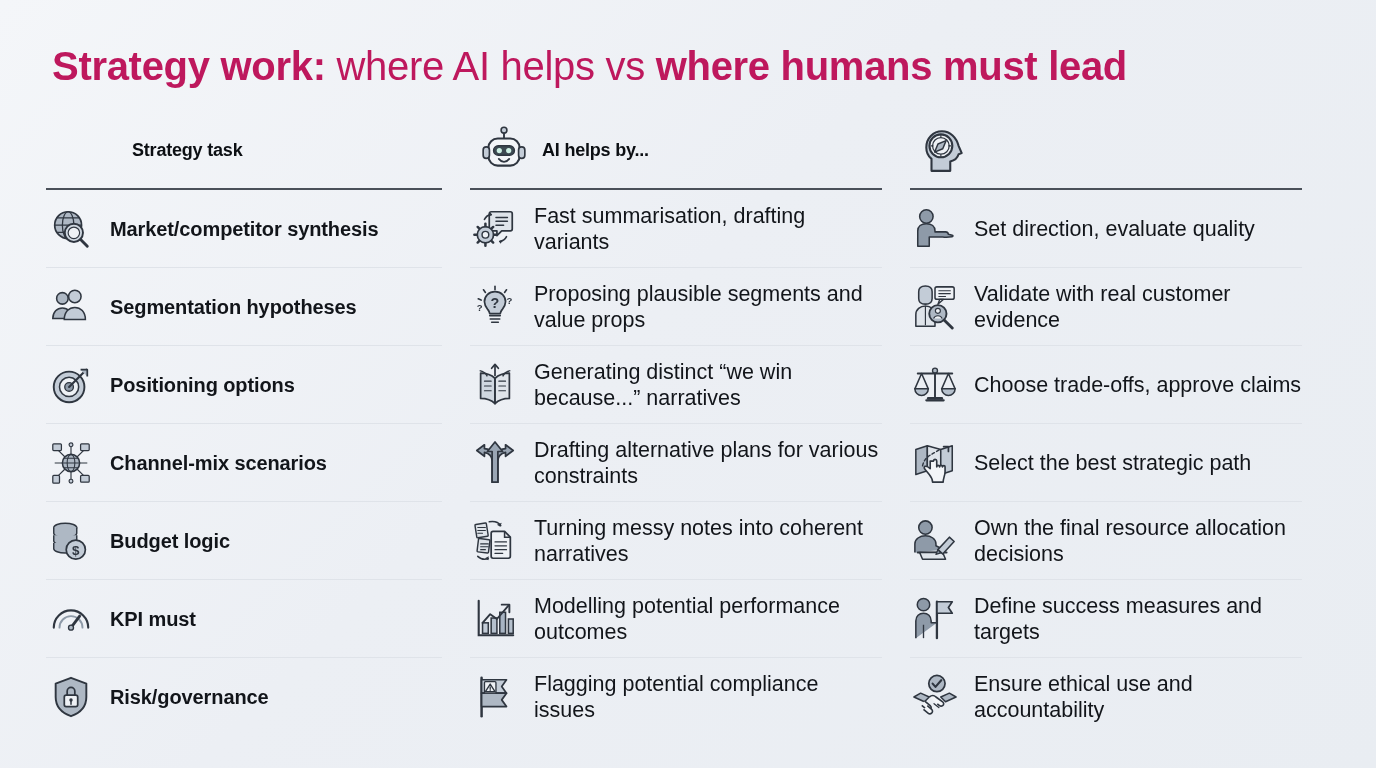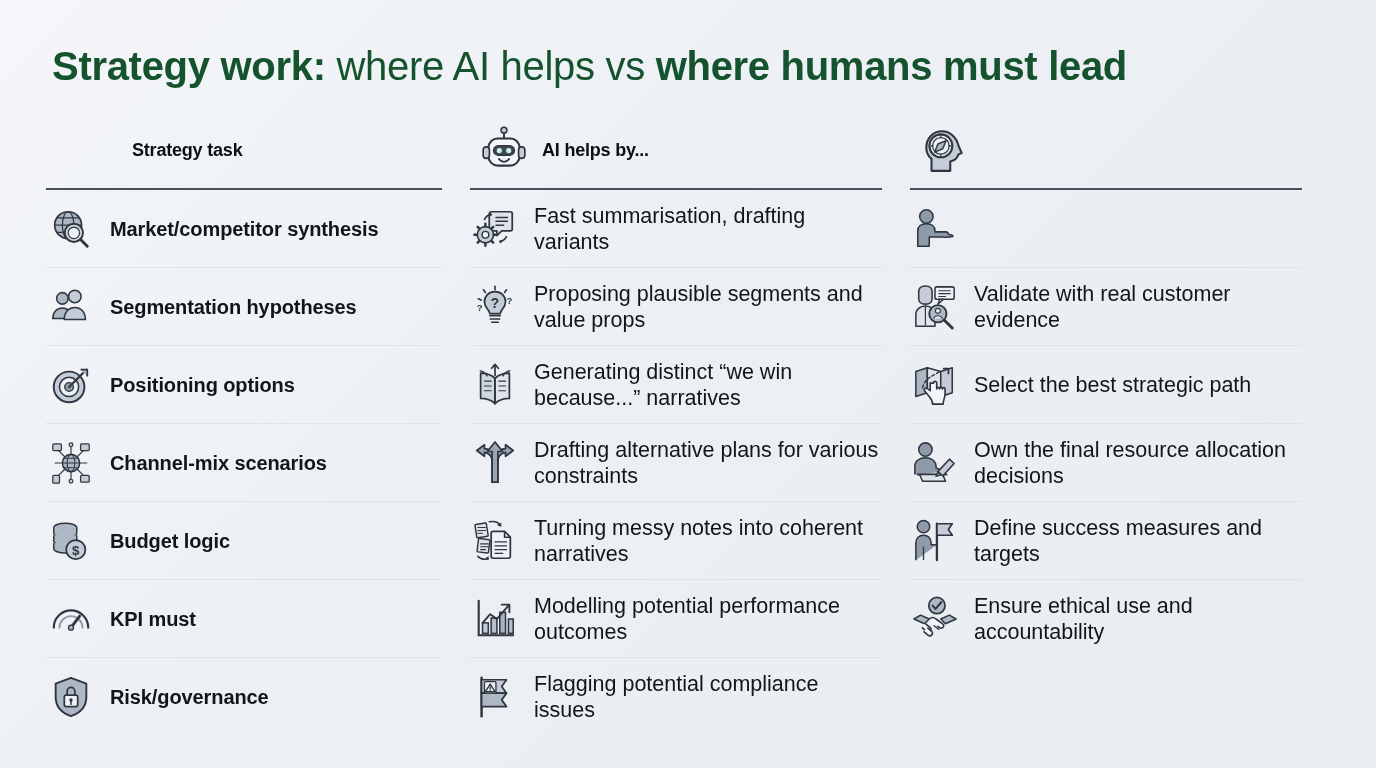--- a/index.html
+++ b/index.html
@@ -26,21 +26,21 @@
 
   
   .title {
     position: absolute;
     left: 52px;
     top: 40px;
     font-size: 40px;
     line-height: 52px;
     letter-spacing: -0.3px;
     white-space: nowrap;
-    color: #14532d;
+    color: #be185d;
   }
   .title .strong { font-weight: 700; }
   .title .light  { font-weight: 400; }
 
   
   .grid {
     position: absolute;
     left: 46px;
     top: 118px;
     width: 1284px;
@@ -411,20 +411,21 @@
         </span>
       </div>
 
       <div class="cell">
         <span class="cell-icon">
           <svg width="46" height="46" viewBox="0 0 48 48">
             <circle cx="15" cy="11" r="7" fill="#8e9aa8" stroke="#2f3640" stroke-width="1.6"></circle>
             <path d="M6 42V26c0-4.5 3.5-7.5 9-7.5s9 3 9 7.5v1h11a3 3 0 0 1 3 2.5l4 1c1 .3 1 1.5-.2 1.6l-6 .6c-1.5.1-2.3-.4-3.8-.4H18V42z" fill="#8e9aa8" stroke="#2f3640" stroke-width="1.6" stroke-linejoin="round"></path>
           </svg>
         </span>
+        <span class="cell-text">Set direction, evaluate quality</span>
       </div>
 
       <div class="cell">
         <span class="cell-icon">
           <svg width="46" height="46" viewBox="0 0 48 48">
             <path d="M7 8c0-4 3-6 7-6s7 2 7 6v7c0 4-3 6-7 6s-7-2-7-6z" fill="#c3ccd7" stroke="#2f3640" stroke-width="1.6"></path>
             <path d="M4 44V32c0-5.5 4.5-9 10-9s10 3.5 10 9v12z" fill="#dfe4ea" stroke="#2f3640" stroke-width="1.6" stroke-linejoin="round"></path>
             <path d="M14 23v20" stroke="#2f3640" stroke-width="1.2"></path>
             <rect x="24" y="3" width="20" height="13" rx="2" fill="#eef1f5" stroke="#2f3640" stroke-width="1.6"></rect>
             <path d="M29 16l-2 5 6-5z" fill="#eef1f5" stroke="#2f3640" stroke-width="1.4" stroke-linejoin="round"></path>
@@ -433,20 +434,36 @@
             </g>
             <circle cx="27" cy="31" r="9" fill="#aeb8c4" stroke="#2f3640" stroke-width="2"></circle>
             <circle cx="27" cy="28" r="2.6" fill="#eef1f5" stroke="#2f3640" stroke-width="1.2"></circle>
             <path d="M22.5 36a5 5 0 0 1 9 0" fill="#eef1f5" stroke="#2f3640" stroke-width="1.2"></path>
             <path d="M33.5 37.5L42 46" stroke="#2f3640" stroke-width="3" stroke-linecap="round"></path>
           </svg>
         </span>
         <span class="cell-text">Validate with real customer evidence</span>
       </div>
 
+      <div class="cell">
+        <span class="cell-icon">
+          <svg width="46" height="46" viewBox="0 0 48 48">
+            <path d="M24 8v30" stroke="#2f3640" stroke-width="2" stroke-linecap="round"></path>
+            <circle cx="24" cy="9" r="2.6" fill="#aeb8c4" stroke="#2f3640" stroke-width="1.4"></circle>
+            <path d="M6 12h36" stroke="#2f3640" stroke-width="2" stroke-linecap="round"></path>
+            <path d="M10 12L3 28h14z" fill="none" stroke="#2f3640" stroke-width="1.6" stroke-linejoin="round"></path>
+            <path d="M38 12l-7 16h14z" fill="none" stroke="#2f3640" stroke-width="1.6" stroke-linejoin="round"></path>
+            <path d="M3 28a7 7 0 0 0 14 0z" fill="#b5c0cd" stroke="#2f3640" stroke-width="1.6"></path>
+            <path d="M31 28a7 7 0 0 0 14 0z" fill="#b5c0cd" stroke="#2f3640" stroke-width="1.6"></path>
+            <path d="M15 40h18" stroke="#2f3640" stroke-width="2.4" stroke-linecap="round"></path>
+            <path d="M17 38h14" fill="#b5c0cd" stroke="#2f3640" stroke-width="3" stroke-linecap="round"></path>
+          </svg>
+        </span>
+        <span class="cell-text">Choose trade-offs, approve claims</span>
+      </div>
 
       <div class="cell">
         <span class="cell-icon">
           <svg width="46" height="46" viewBox="0 0 48 48">
             <path d="M4 10l12-4v26L4 36z" fill="#aeb8c4" stroke="#2f3640" stroke-width="1.6" stroke-linejoin="round"></path>
             <path d="M16 6l14 4v26l-14-4z" fill="#dfe4ea" stroke="#2f3640" stroke-width="1.6" stroke-linejoin="round"></path>
             <path d="M30 10l12-4v26l-12 4z" fill="#c3ccd7" stroke="#2f3640" stroke-width="1.6" stroke-linejoin="round"></path>
             <path d="M11 27c2-10 10-12 18-17" fill="none" stroke="#2f3640" stroke-width="1.5" stroke-dasharray="3 2.5" stroke-linecap="round"></path>
             <path d="M33 7h5v5" fill="none" stroke="#2f3640" stroke-width="1.8" stroke-linecap="round" stroke-linejoin="round"></path>
             <path d="M19 22v8c-2-2-4-3-5.5-2.5-1 .4-1 1.8 0 3L18 36c2 2.5 3.5 5 3.5 8h11c0-4 2-7 2-11v-5c0-1.6-2.4-1.8-2.7 0-.2-2-2.8-2-3 0-.2-2-2.8-2-3 0v-6c0-2.4-3.3-2.4-3.3 0z" fill="#f3f5f8" stroke="#2f3640" stroke-width="1.7" stroke-linejoin="round"></path>

